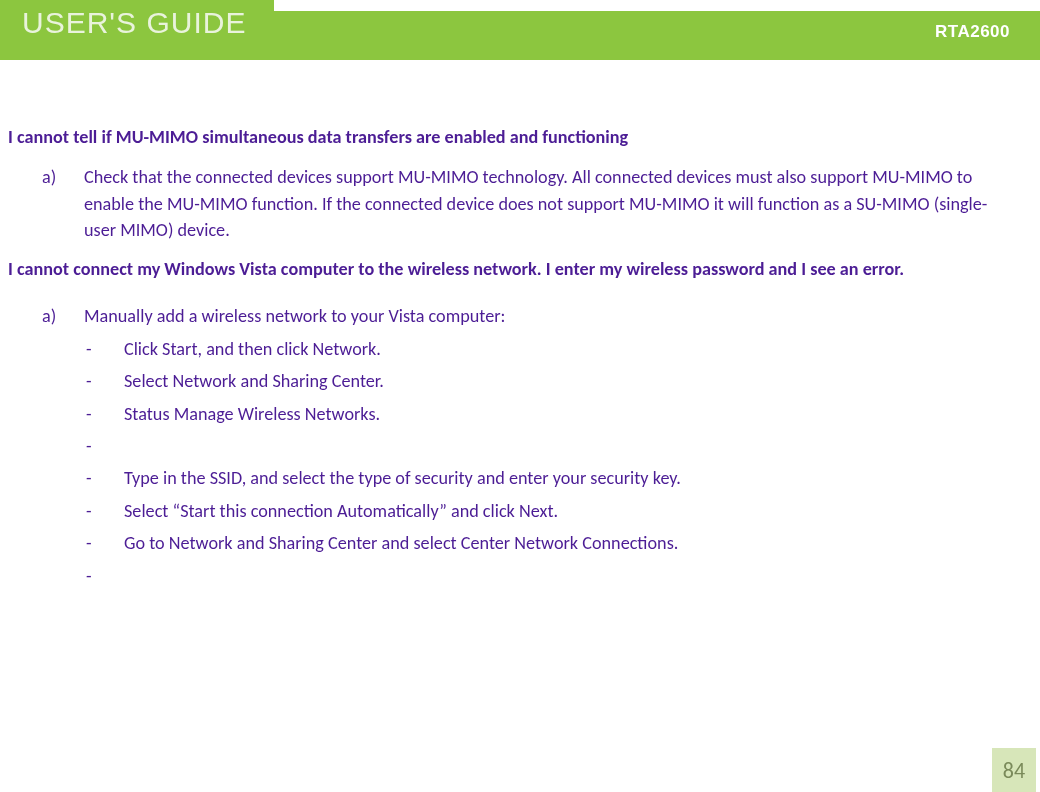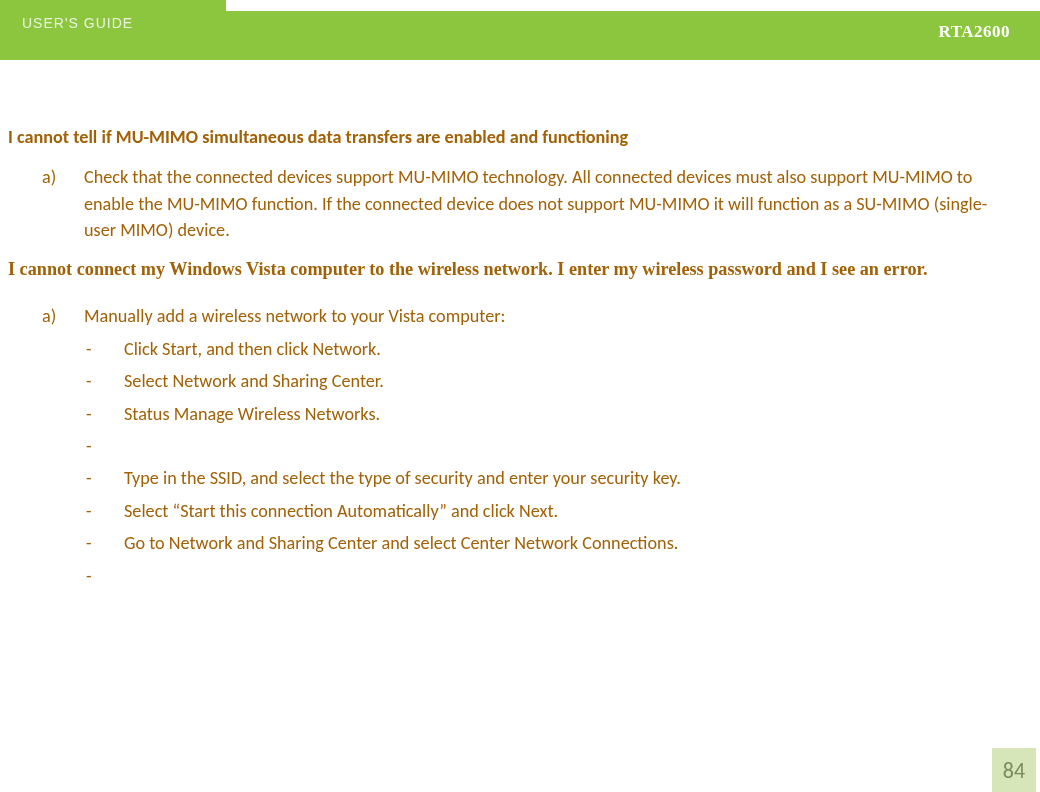--- a/index.html
+++ b/index.html
@@ -1,25 +1,25 @@
 <!DOCTYPE html>
 <html><head>
 <meta charset="utf-8">
 <style>
   * { box-sizing: border-box; margin: 0; padding: 0; }
   html, body { width: 1040px; height: 792px; font-family: Calibri, Arial, sans-serif; background: #fff; color: #222; }
   .page { position: relative; width: 1040px; height: 792px; }
   .header { position: relative; width: 100%; height: 60px; background: #8cc63f; }
   .header-title-block { position: absolute; left: 0; top: 0; height: 45px; background: #8cc63f; display: flex; align-items: center; padding: 0 28px 0 22px; }
-  .header-title { color: #e9f3dc; font-size: 14px; letter-spacing: 1px; font-weight: 400; font-family: Arial, sans-serif; }
+  .header-title { color: #e9f3dc; font-size: 30px; letter-spacing: 1px; font-weight: 400; font-family: Arial, sans-serif; }
   .header-white-left { position: absolute; left: 226px; top: 0; width: 814px; height: 11px; background: #fff; }
-  .header-model { position: absolute; right: 30px; top: 22px; color: #fff; font-weight: 700; font-size: 17px; letter-spacing: 0.5px; font-family: Liberation Serif, serif; }
-  .content { padding: 64px 28px 0 8px; font-size: 18.2px; line-height: 1.45; color: #a16207; }
+  .header-model { position: absolute; right: 30px; top: 22px; color: #fff; font-weight: 700; font-size: 17px; letter-spacing: 0.5px; font-family: Liberation Sans, sans-serif; }
+  .content { padding: 64px 28px 0 8px; font-size: 18.2px; line-height: 1.45; color: #4c1d95; }
   .heading { font-weight: 700; margin-bottom: 14px; }
-  .heading2 { font-weight: 700; margin-bottom: 18px; line-height: 1.75; text-align: justify; font-family: Liberation Serif, serif; }
+  .heading2 { font-weight: 700; margin-bottom: 18px; line-height: 1.75; text-align: justify; }
   .ol-a { margin-left: 34px; }
   .item-a { display: flex; margin-bottom: 10px; }
   .marker-a { width: 42px; flex-shrink: 0; }
   .item-text { flex: 1; }
   .sublist { margin-top: 4px; }
   .subitem { display: flex; margin-top: 6px; }
   .marker-dash { width: 40px; flex-shrink: 0; text-align:left; padding-left: 2px;}
   .page-number-box { position: absolute; right: 4px; bottom: 0; width: 44px; height: 44px; background: #d7e6b9; display: flex; align-items: center; justify-content: center; }
   .page-number { color: #7a8a5a; font-size: 22px; }
 </style>

